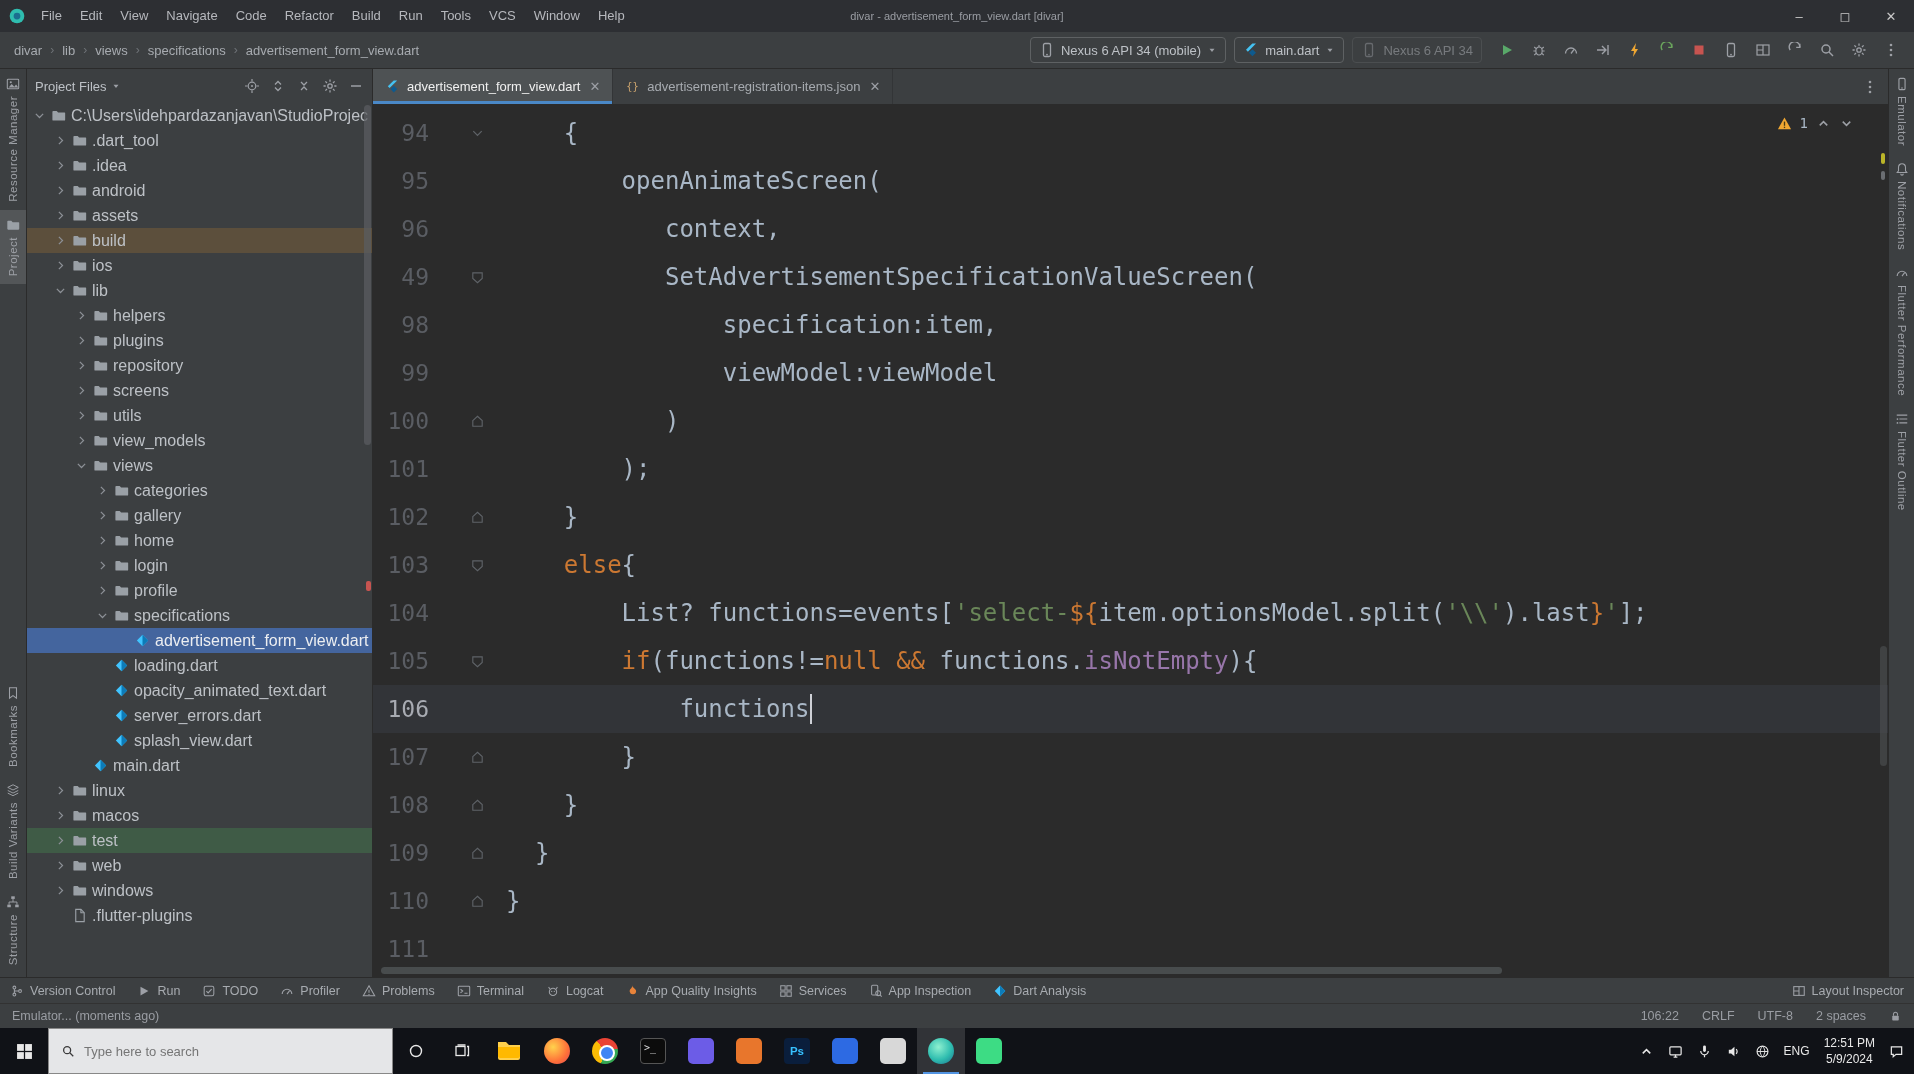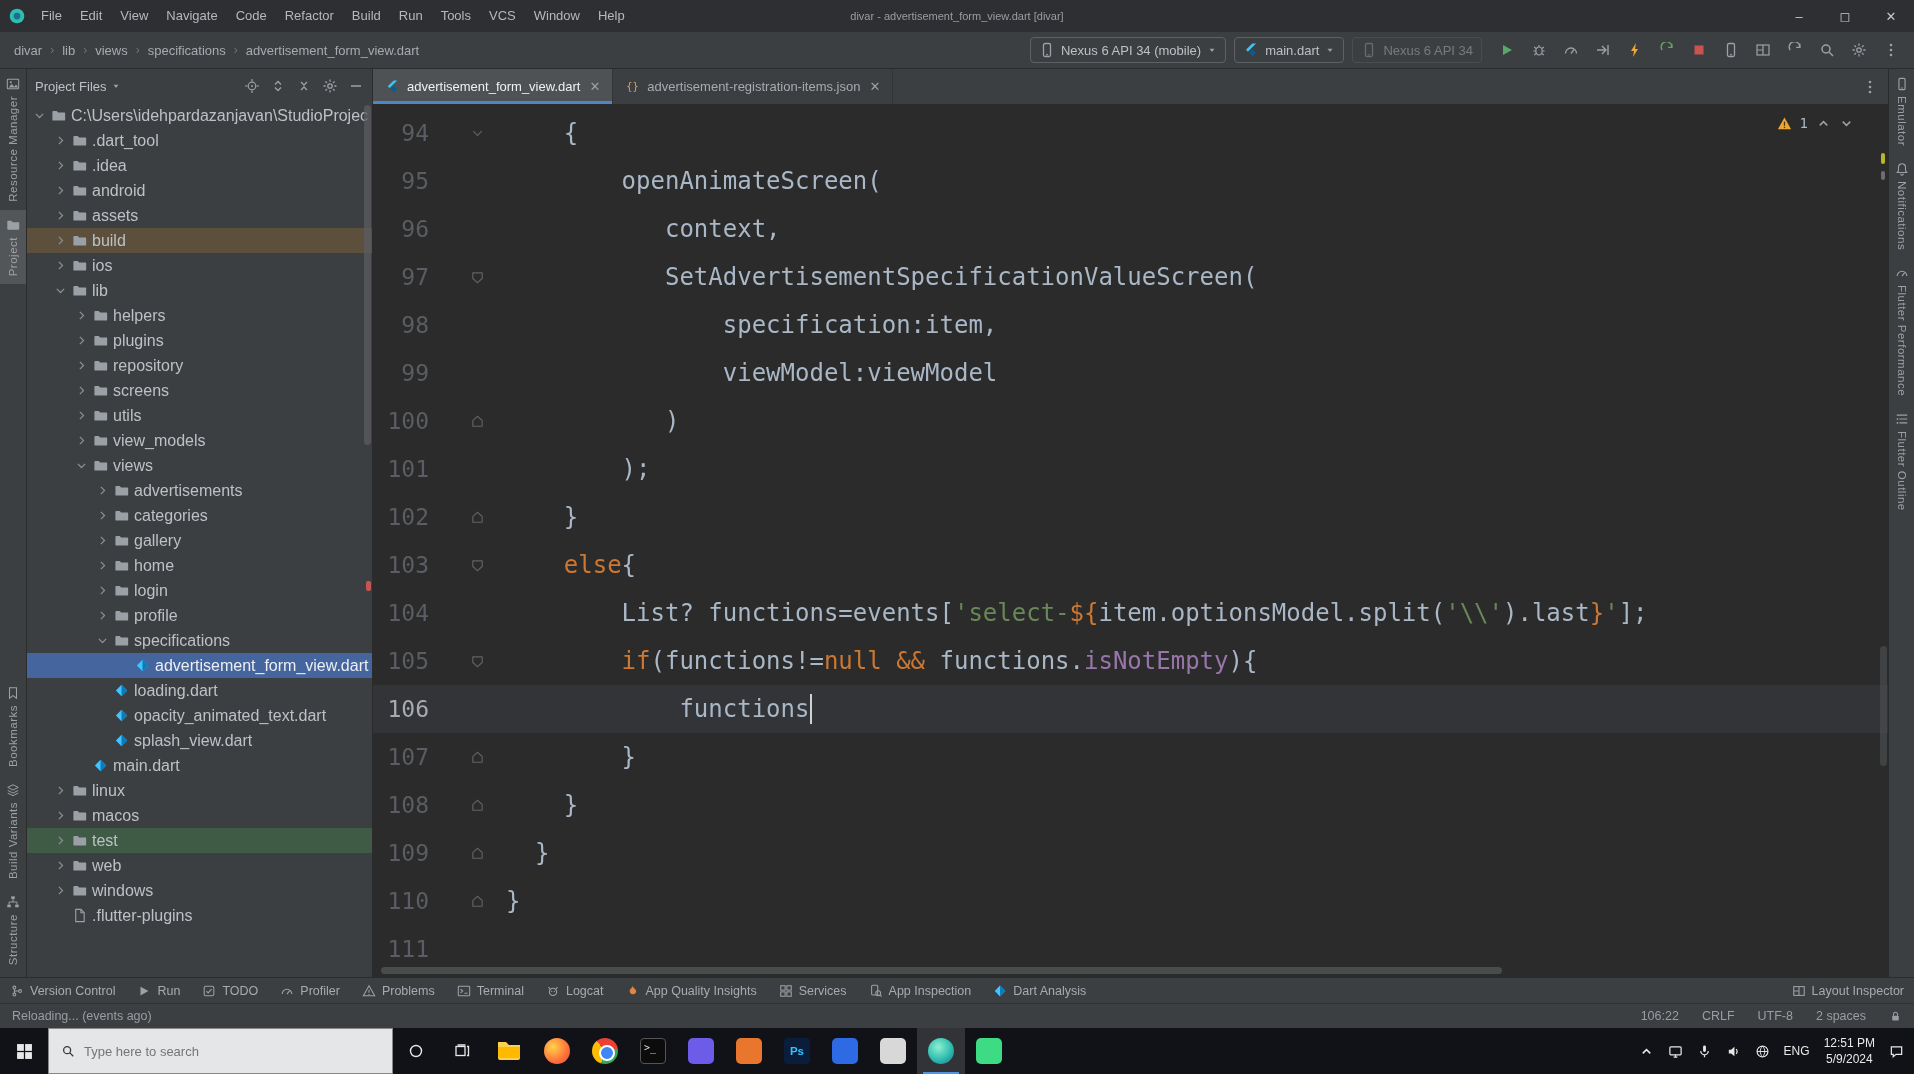--- a/index.html
+++ b/index.html
@@ -606,33 +606,20 @@
      <span class="arrow">
               <svg viewBox="0 0 16 16">
                 <path d="M6 3.5L10.5 8 6 12.5" fill="none" stroke="currentColor" stroke-width="1.5"></path>
               </svg>
             </span>
             <span class="ticon">
               <svg viewBox="0 0 16 16">
                 <path d="M1.5 3.2h4.6l1.5 1.6h6.9a.6.6 0 01.6.6v7a.9.9 0 01-.9.9H2.4a.9.9 0 01-.9-.9V4.1a.9.9 0 01.9-.9z" fill="#9aa0a6"></path>
               </svg>
             </span>
-     <span>advertisements</span>
-          </div>
-          <div class="trow" style="padding-left:69px">
-     <span class="arrow">
-              <svg viewBox="0 0 16 16">
-                <path d="M6 3.5L10.5 8 6 12.5" fill="none" stroke="currentColor" stroke-width="1.5"></path>
-              </svg>
-            </span>
-            <span class="ticon">
-              <svg viewBox="0 0 16 16">
-                <path d="M1.5 3.2h4.6l1.5 1.6h6.9a.6.6 0 01.6.6v7a.9.9 0 01-.9.9H2.4a.9.9 0 01-.9-.9V4.1a.9.9 0 01.9-.9z" fill="#9aa0a6"></path>
-              </svg>
-            </span>
      <span>categories</span>
           </div>
           <div class="trow" style="padding-left:69px">
      <span class="arrow">
               <svg viewBox="0 0 16 16">
                 <path d="M6 3.5L10.5 8 6 12.5" fill="none" stroke="currentColor" stroke-width="1.5"></path>
               </svg>
             </span>
             <span class="ticon">
               <svg viewBox="0 0 16 16">
@@ -715,20 +702,30 @@
           </div>
           <div class="trow" style="padding-left:69px">
      <span class="arrow"></span>
             <span class="ticon">
               <svg viewBox="0 0 16 16">
                 <path d="M8 1.8L2 8l6 6.2L14 8z" fill="#41c4ff"></path>
                 <path d="M8 1.8L14 8l-6 6.2z" fill="#0c7bb8"></path>
               </svg>
             </span>
      <span>opacity_animated_text.dart</span>
+          </div>
+          <div class="trow" style="padding-left:69px">
+     <span class="arrow"></span>
+            <span class="ticon">
+              <svg viewBox="0 0 16 16">
+                <path d="M8 1.8L2 8l6 6.2L14 8z" fill="#41c4ff"></path>
+                <path d="M8 1.8L14 8l-6 6.2z" fill="#0c7bb8"></path>
+              </svg>
+            </span>
+     <span>server_errors.dart</span>
           </div>
           <div class="trow" style="padding-left:69px">
      <span class="arrow"></span>
             <span class="ticon">
               <svg viewBox="0 0 16 16">
                 <path d="M8 1.8L2 8l6 6.2L14 8z" fill="#41c4ff"></path>
                 <path d="M8 1.8L14 8l-6 6.2z" fill="#0c7bb8"></path>
               </svg>
             </span>
      <span>splash_view.dart</span>
@@ -869,21 +866,21 @@
     <span class="ln">95</span>
     <span class="mk"></span>
     <span class="ctext"><span class="tok-d">        openAnimateScreen(</span></span>
   </div>
             <div class="crow">
     <span class="ln">96</span>
     <span class="mk"></span>
     <span class="ctext"><span class="tok-d">           context,</span></span>
   </div>
             <div class="crow">
-    <span class="ln">97</span>
+    <span class="ln">49</span>
     <span class="mk">
                 <svg viewBox="0 0 16 16">
                   <path d="M3 3h10v6l-5 4.5L3 9z" fill="none" stroke="currentColor" stroke-width="1.2"></path>
                 </svg>
               </span>
     <span class="ctext"><span class="tok-d">           SetAdvertisementSpecificationValueScreen(</span></span>
   </div>
             <div class="crow">
     <span class="ln">98</span>
     <span class="mk"></span>
@@ -1169,21 +1166,21 @@
           <svg viewBox="0 0 16 16">
             <rect x="2" y="3" width="12" height="10" fill="none" stroke="#9da0a6" stroke-width="1.2"></rect>
             <path d="M8 3v10M2 8h6" stroke="#9da0a6" stroke-width="1.2"></path>
           </svg>
         </span>
       <span>Layout Inspector</span>
     </div>
   </div>
 
   <div class="statusbar">
-    <span>Reloading... (events ago)</span>
+    <span>Emulator... (moments ago)</span>
     <div class="sb-right">
       <span>106:22</span>
       <span>CRLF</span>
       <span>UTF-8</span>
       <span>2 spaces</span>
       <span class="icon">
           <svg viewBox="0 0 16 16">
             <rect x="4" y="7" width="8" height="6" rx="1" fill="#9a9da3"></rect>
             <path d="M5.5 7V5.2a2.5 2.5 0 015 0V7" fill="none" stroke="#9a9da3" stroke-width="1.3"></path>
           </svg>

